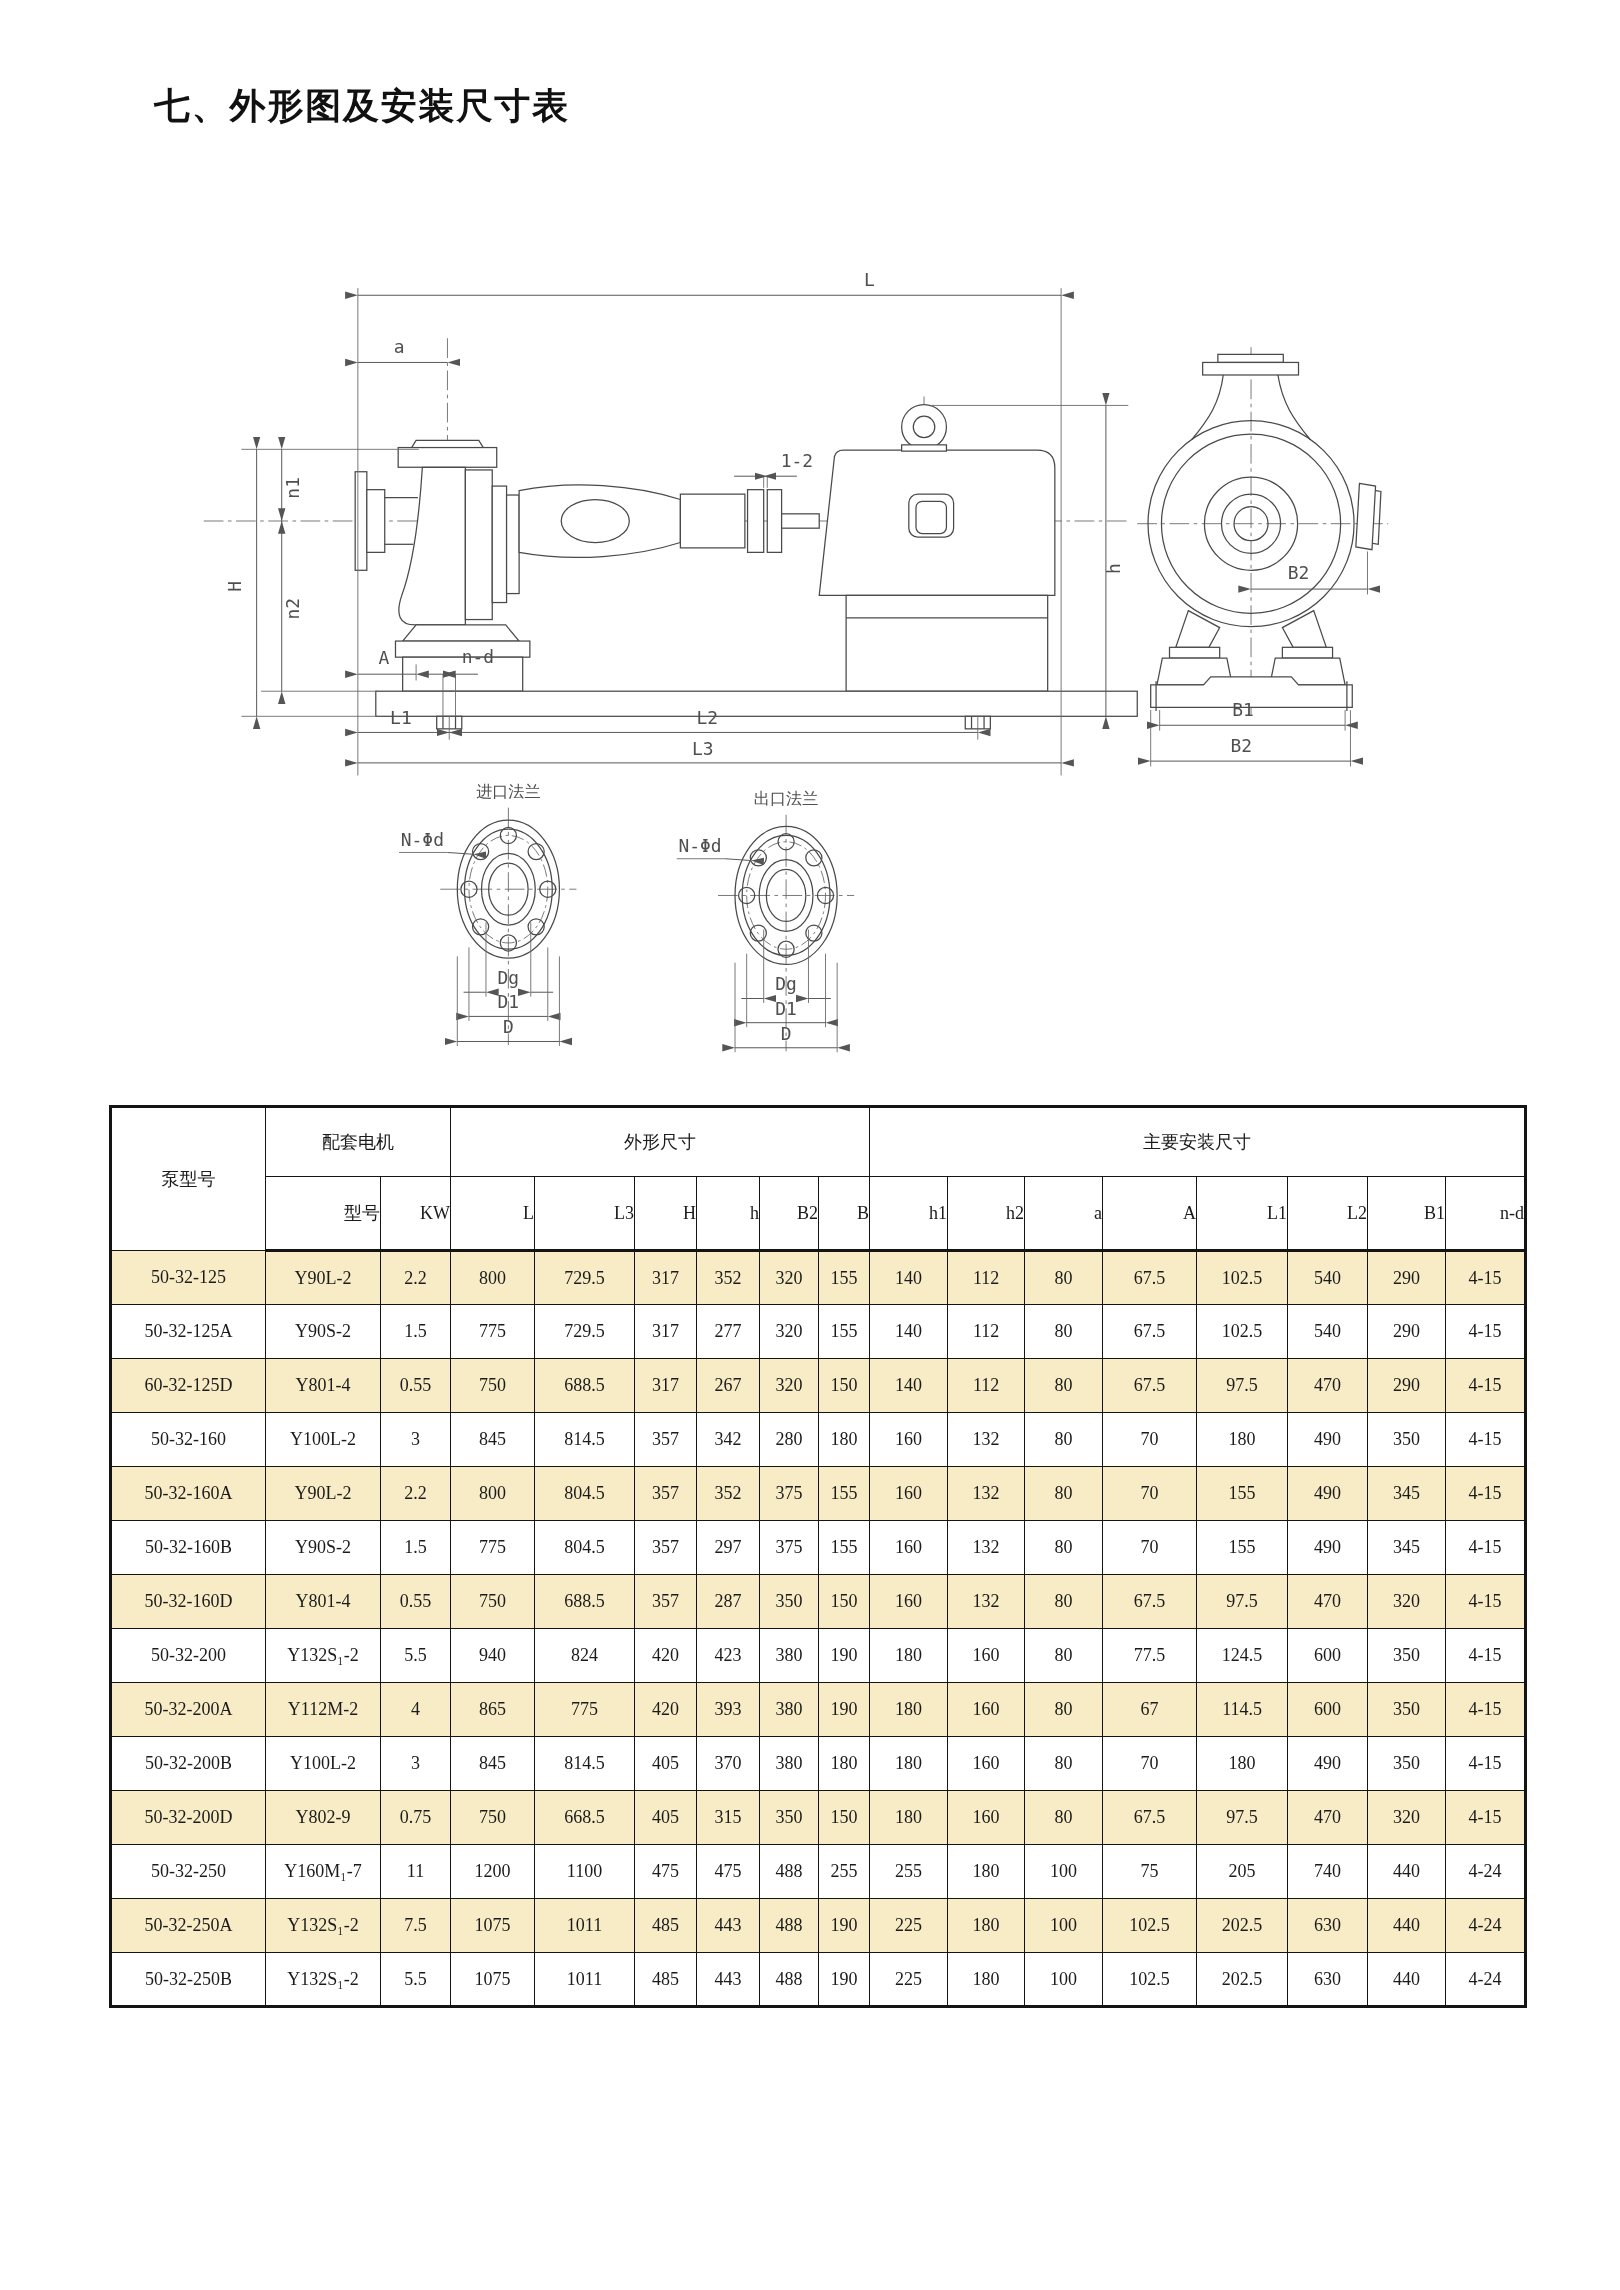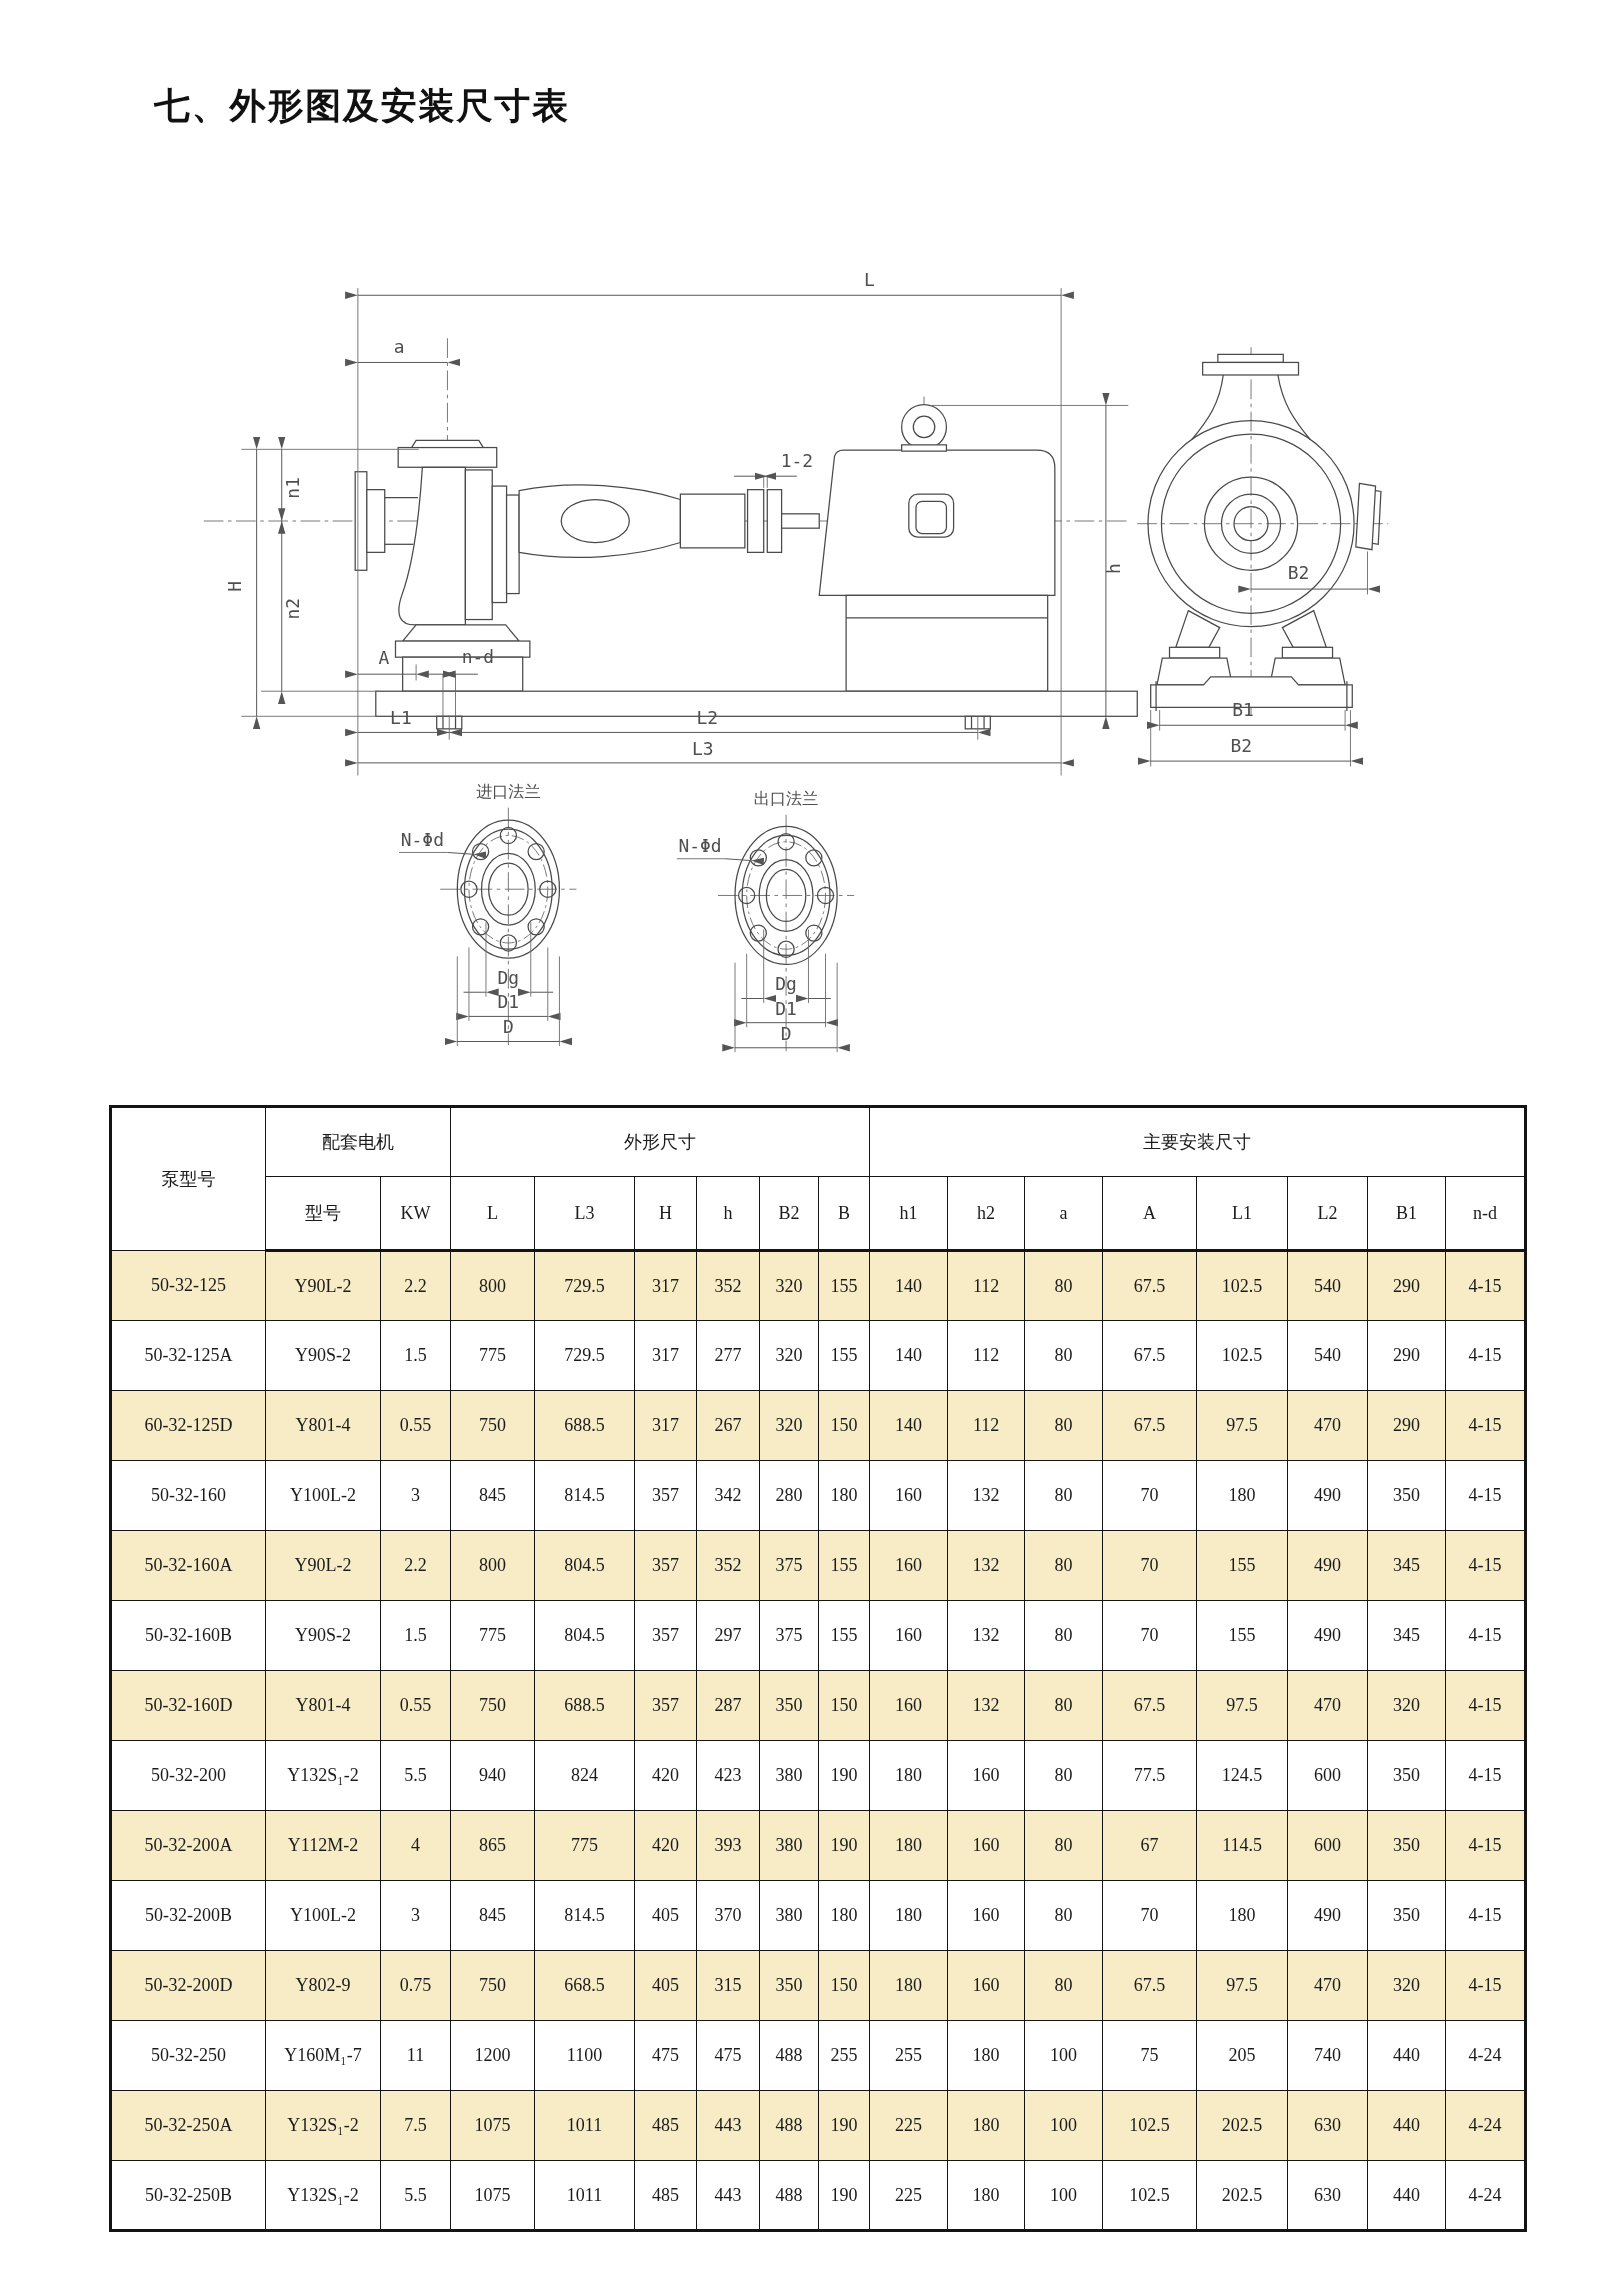--- a/index.html
+++ b/index.html
@@ -17,22 +17,22 @@
   svg text{fill:#4f4f4f;font-family:"DejaVu Sans Mono",monospace;font-size:20px;}
   svg text.cn{font-family:"Liberation Sans",sans-serif;font-size:18px;fill:#4f4f4f;}
   table[data-name="dimension-table"]{border-collapse:collapse;table-layout:fixed;width:1414px;
        position:absolute;left:109px;top:1105px;font-size:18px;}
   table[data-name="dimension-table"]{border:3.1px solid #141414;}
   table[data-name="dimension-table"] th,
   table[data-name="dimension-table"] td{border:1.8px solid #141414;text-align:center;
        vertical-align:middle;padding:0;font-weight:normal;font-family:"Liberation Serif",serif;}
   table[data-name="dimension-table"] thead tr:first-child{height:70px;}
   table[data-name="dimension-table"] thead tr:last-child{height:74px;}
-  table[data-name="dimension-table"] thead tr:last-child th{border-bottom:3.1px solid #141414;}
-  table[data-name="dimension-table"] tbody tr{height:70px;}
+  table[data-name="dimension-table"] thead tr:last-child th{border-bottom:3.1px solid #141414;text-align:right;}
+  table[data-name="dimension-table"] tbody tr{height:54px;}
   table[data-name="dimension-table"] tbody tr:nth-child(odd){background:var(--stripe,#F7ECC6);}
 </style>
 </head>
 <body data-name="manual-page">
 
 <div class="page-title" data-name="page-title">七、外形图及安装尺寸表</div>
 
 <svg class="drawing" data-name="pump-outline-drawing" width="1308" height="972" viewBox="0 0 1460 1085">
   <defs>
     <marker id="arr" viewBox="0 0 13 9" refX="1" refY="4.5" markerWidth="14" markerHeight="10" orient="auto-start-reverse">

